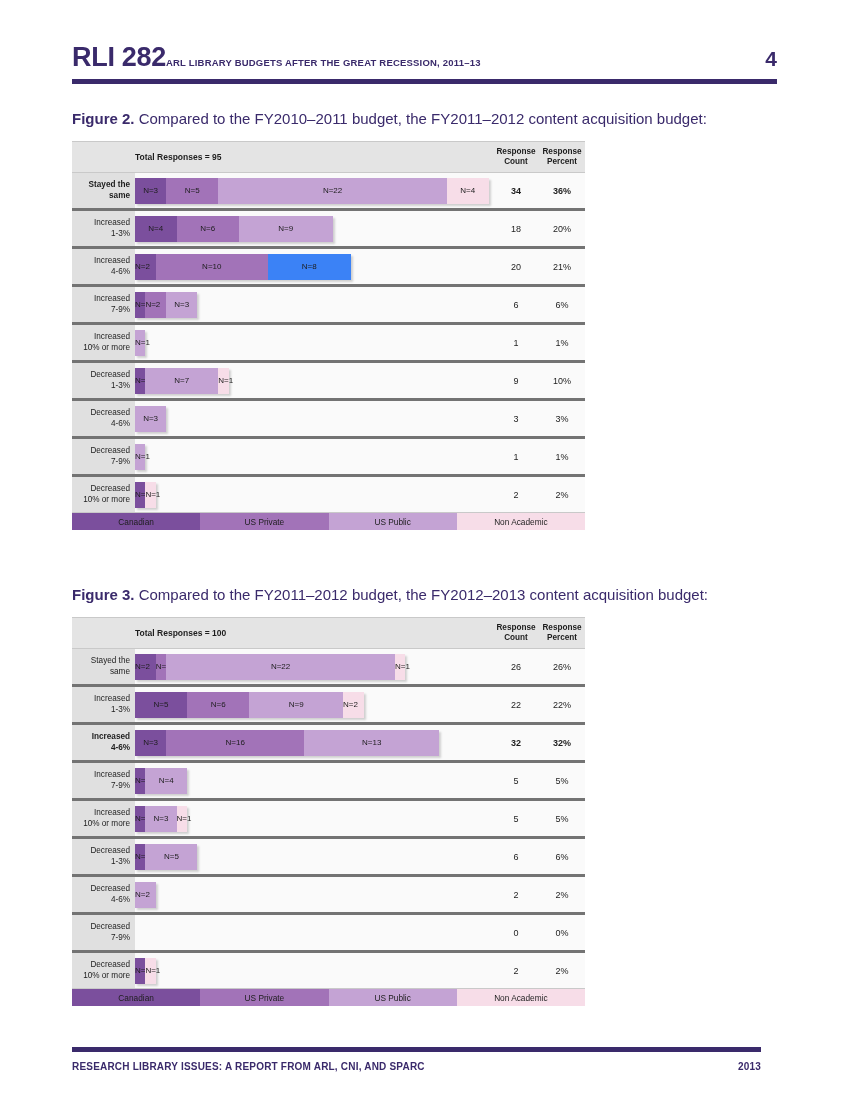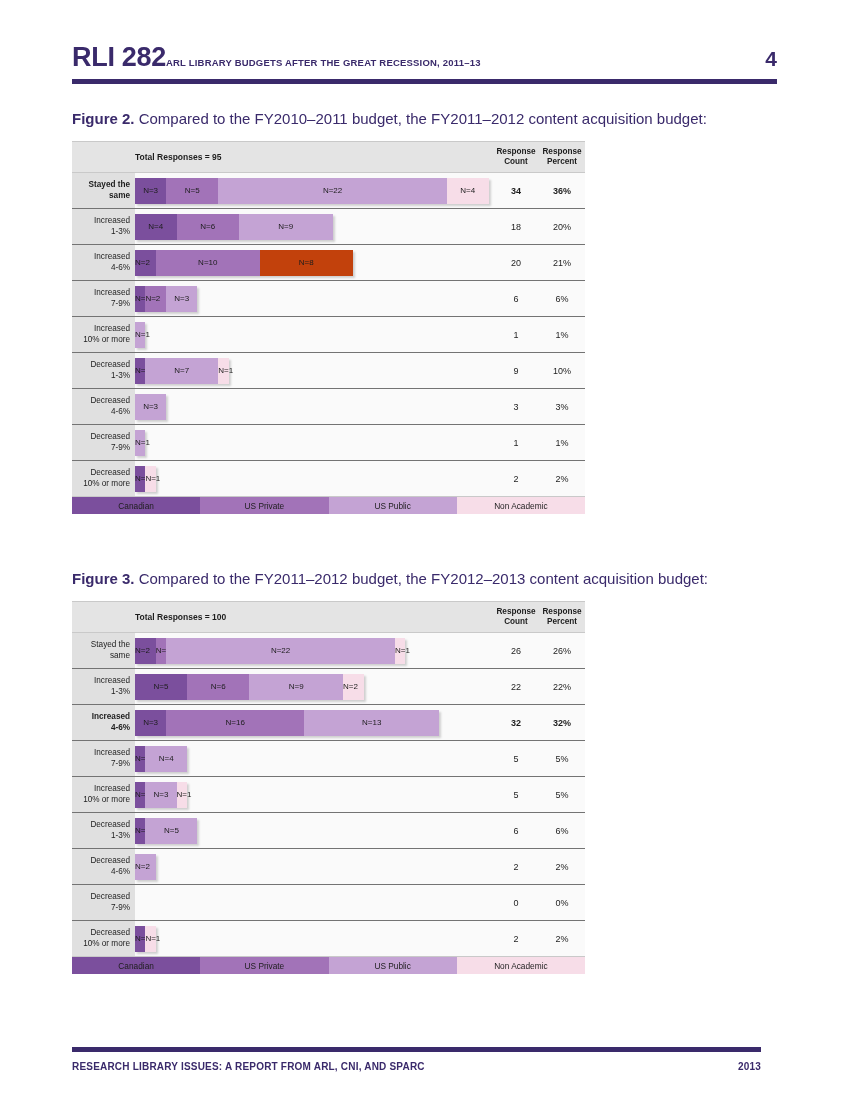--- a/index.html
+++ b/index.html
@@ -99,21 +99,21 @@
   .head-stack {
     font-size: 8.2px;
     font-weight: bold;
     line-height: 1.25;
     color: #1d1d1d;
   }
 
   .chart-row {
     display: flex;
     min-height: 35px;
-    border-bottom: 1px solid #737373;
+    border-bottom: 3px solid #737373;
     background: #fafafa;
   }
   .chart-row:last-of-type { border-bottom: none; }
   .chart-row .col-label {
     background: #e0e0e0;
     text-align: right;
     padding: 0 5px 0 3px;
     font-size: 8.2px;
     line-height: 1.3;
     color: #1d1d1d;
@@ -249,22 +249,22 @@
           <div class="col-percent">20%</div>
         </div>
         <div class="chart-row">
           <div class="col-label">
             <span>Increased</span>
             <span>4-6%</span>
           </div>
           <div class="col-bars">
             <div class="bar-stack">
               <div class="seg tiny" style="width: 20.8px; background: rgb(123, 79, 157);">N=2</div>
-              <div class="seg" style="width: 104px; background: rgb(162, 115, 184);">N=10</div>
-              <div class="seg" style="width: 93px; background: #c2410c;">N=8</div>
+              <div class="seg" style="width: 112px; background: rgb(162, 115, 184);">N=10</div>
+              <div class="seg" style="width: 83px; background: #3b82f6;">N=8</div>
             </div>
           </div>
           <div class="col-count">20</div>
           <div class="col-percent">21%</div>
         </div>
         <div class="chart-row">
           <div class="col-label">
             <span>Increased</span>
             <span>7-9%</span>
           </div>

